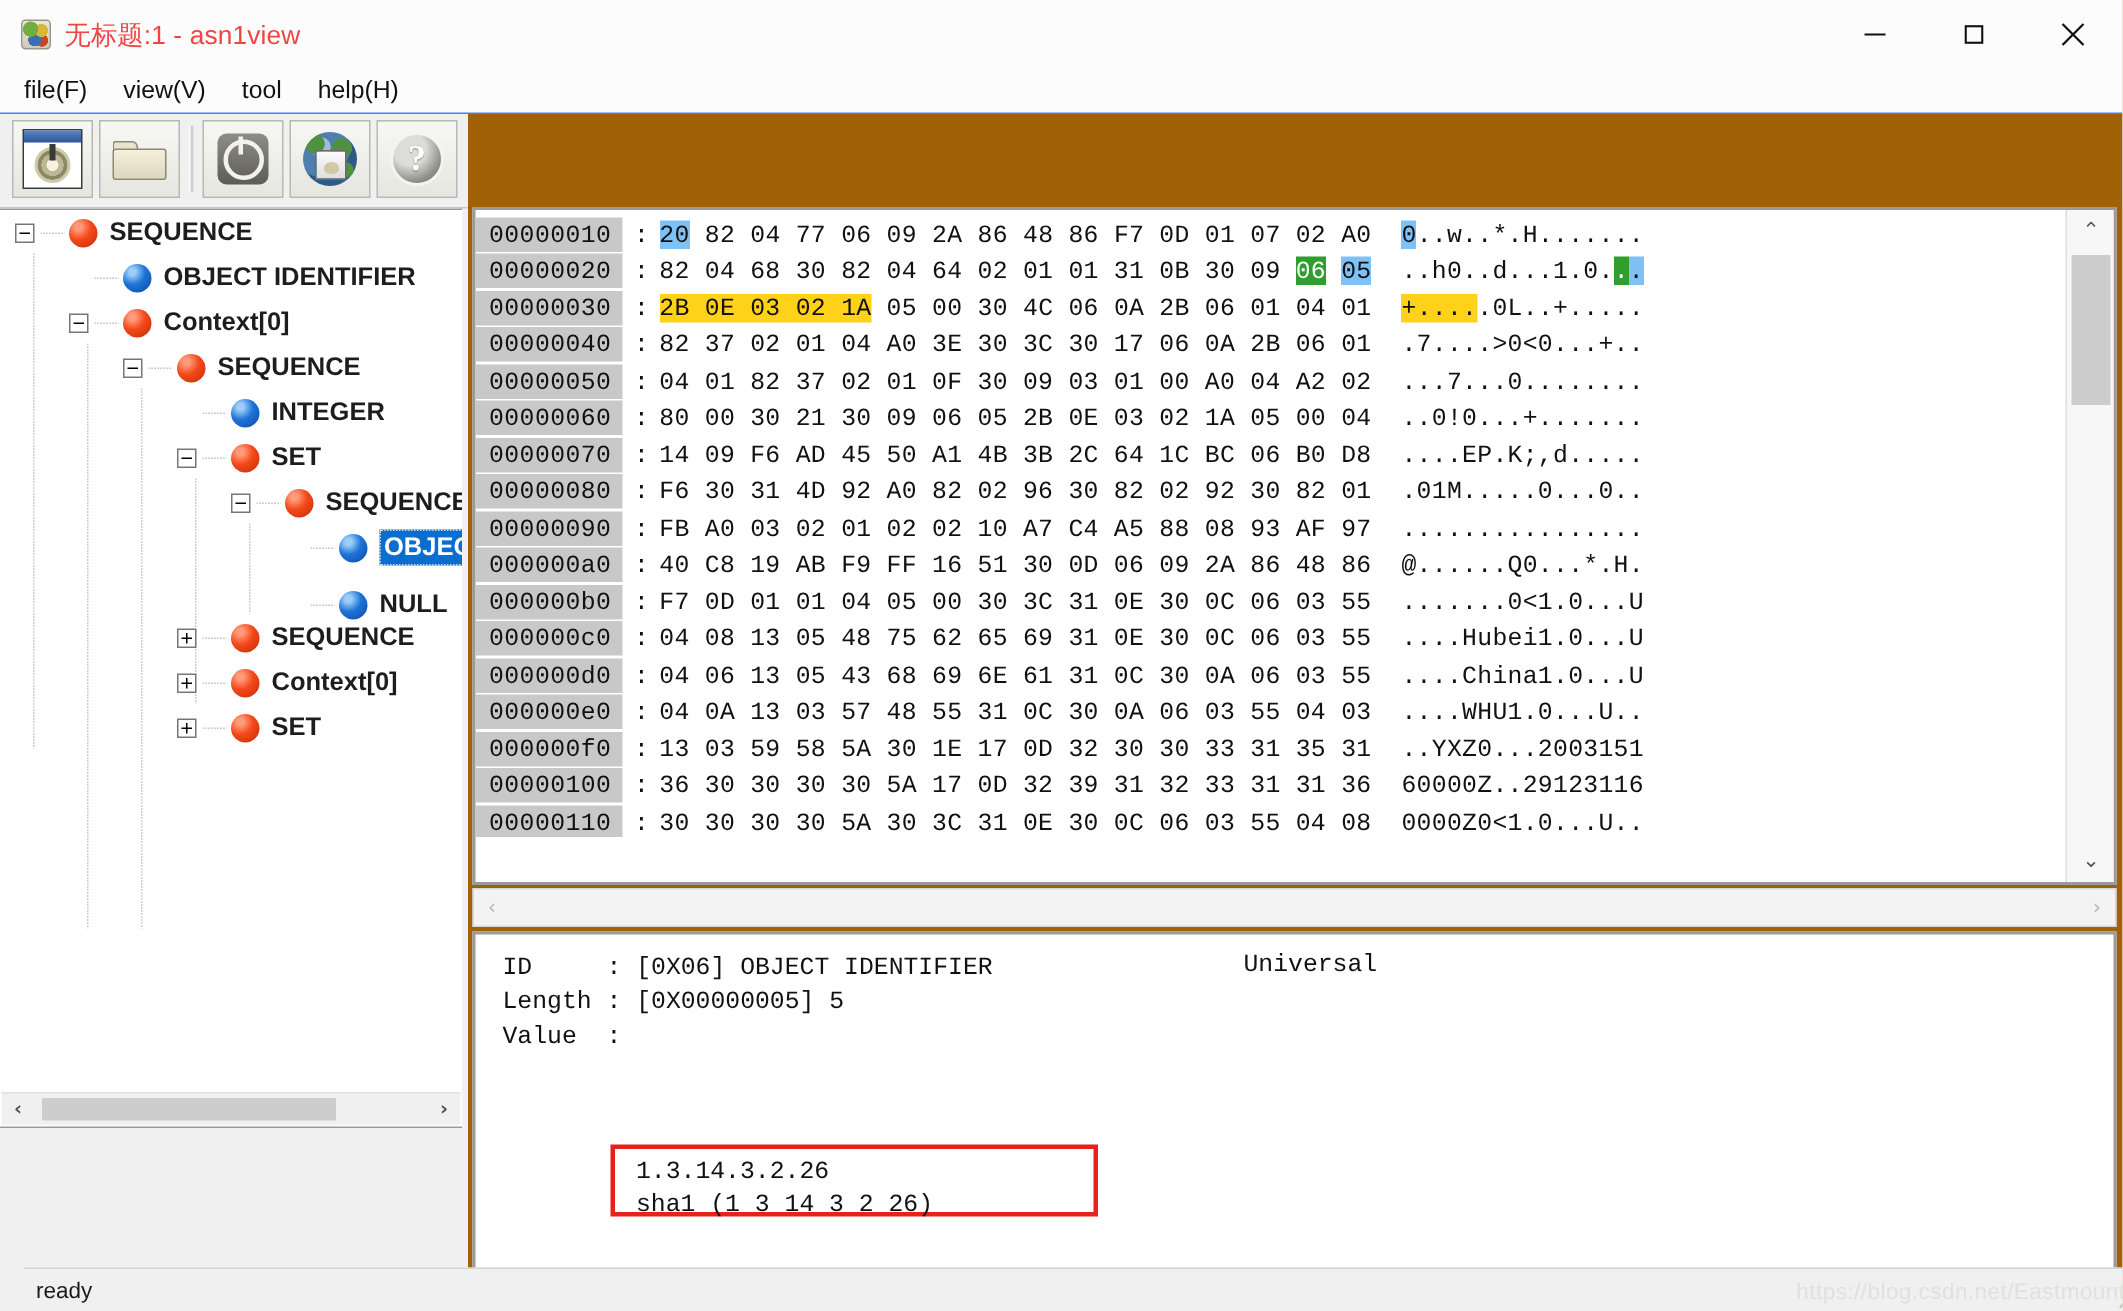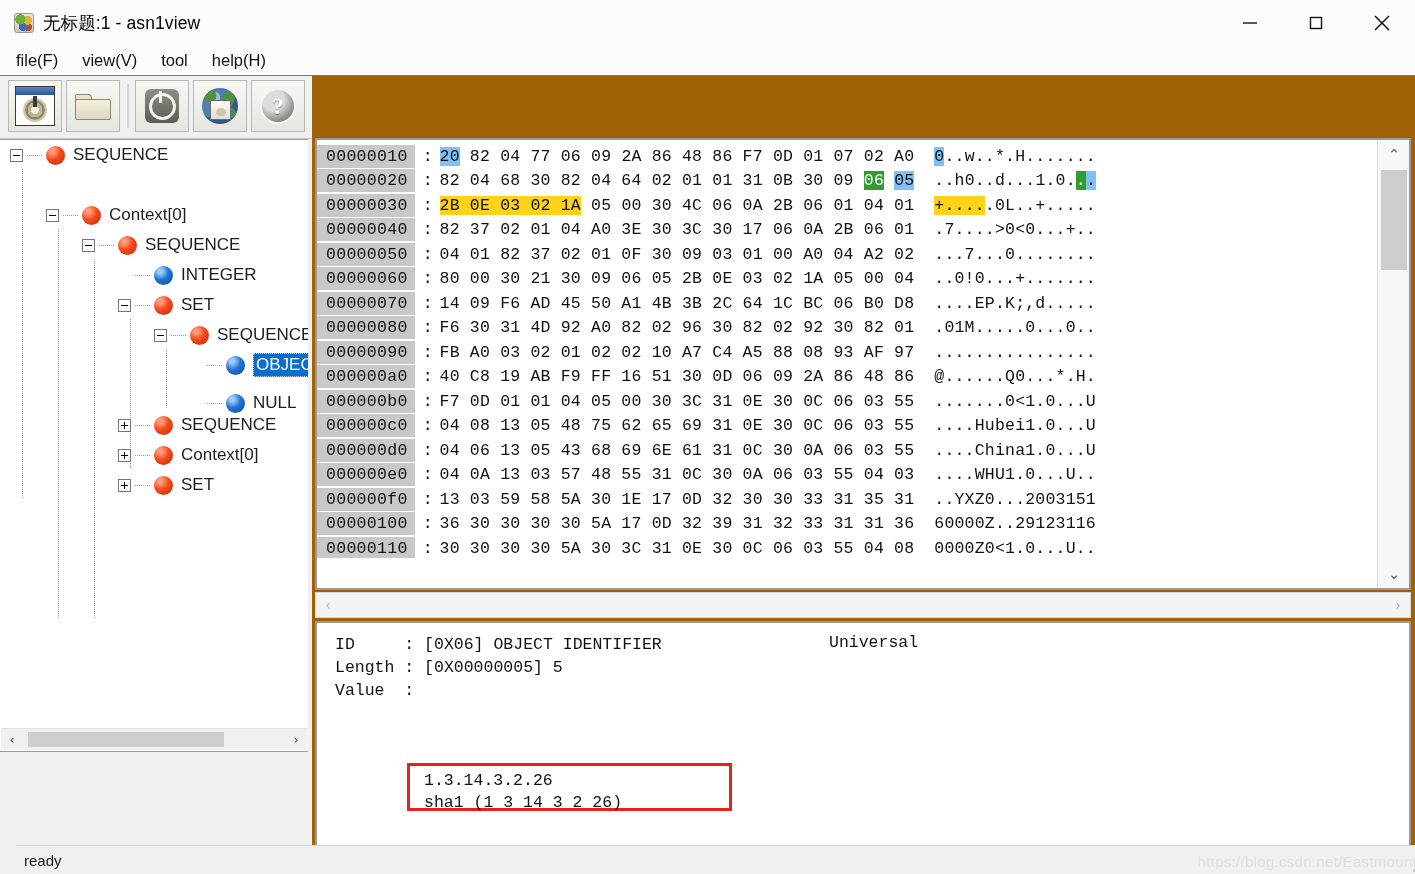--- a/index.html
+++ b/index.html
@@ -29,21 +29,21 @@
     background:
       radial-gradient(circle at 30% 30%, #6fae3f 0 28%, transparent 29%),
       radial-gradient(circle at 70% 35%, #d8b63a 0 25%, transparent 26%),
       radial-gradient(circle at 45% 70%, #3b6fb5 0 26%, transparent 27%),
       radial-gradient(circle at 72% 72%, #c04a2b 0 22%, transparent 23%),
       linear-gradient(#e9e6dc,#cfcabb);
     border: 1px solid #9a968a;
     box-sizing: border-box;
   }
   .title-text {
-    font-size: 17.5px; color: #000000;
+    font-size: 17.5px; color: #ef4444;
     letter-spacing: .1px;
     font-family: "Liberation Sans", sans-serif;
   }
   .winbtns {
     position: absolute; right: 0; top: 0;
     height: 45px; display: flex;
   }
   .winbtn {
     width: 66px; height: 45px;
     display: flex; align-items: center; justify-content: center;
@@ -178,20 +178,21 @@
 
   
   .tree-panel {
     position: absolute; left: 0; top: 139px;
     width: 310px; height: 613px;
     background: #ffffff;
     border: 1px solid #9a9a9a;
     border-left: none;
     box-sizing: border-box;
     overflow: hidden;
+    font-weight: bold;
   }
   .tree-area {
     position: absolute; left: 0; top: 0;
     width: 308px; height: 670px;
     overflow: hidden;
   }
   .tnode {
     position: absolute;
     height: 30px;
     display: flex; align-items: center;
@@ -494,20 +495,26 @@
       <div class="trail" style="left:130px; top:179px; height:150px;"></div>
       <div class="trail" style="left:166px; top:209px; height:60px;"></div>
 
       <div class="tnode" style="left:10px; top:0px;">
         <div class="tbox"></div>
         <div class="tdots"></div>
         <div class="tball red"></div>
         <div class="tlabel">SEQUENCE</div>
       </div>
 
+      <div class="tnode" style="left:46px; top:30px;">
+        <div class="tbox hidden"></div>
+        <div class="tdots"></div>
+        <div class="tball blue"></div>
+        <div class="tlabel">OBJECT IDENTIFIER</div>
+      </div>
 
       <div class="tnode" style="left:46px; top:60px;">
         <div class="tbox"></div>
         <div class="tdots"></div>
         <div class="tball red"></div>
         <div class="tlabel">Context[0]</div>
       </div>
 
       <div class="tnode" style="left:82px; top:90px;">
         <div class="tbox"></div>

